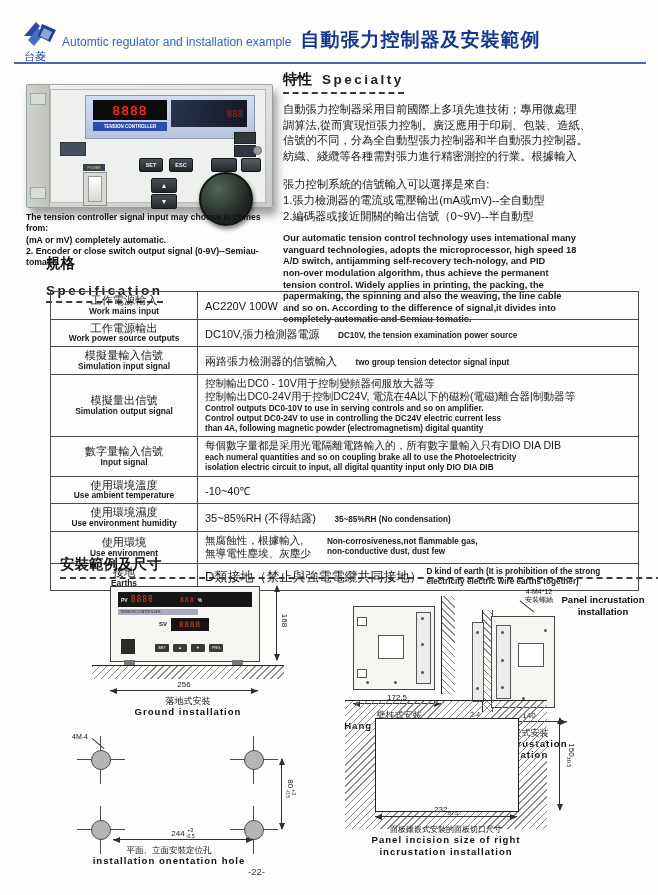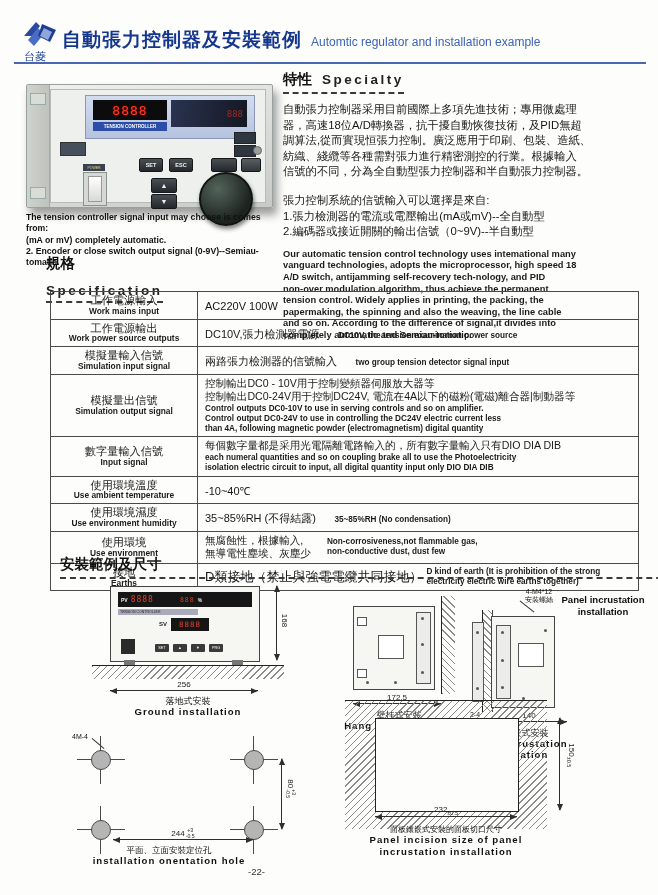--- a/index.html
+++ b/index.html
@@ -147,22 +147,22 @@
 <div id="page">
 
   <svg class="abs" style="left:22px;top:20px" width="38" height="30" viewBox="0 0 38 30">
     <polygon points="2,16 14,2 18,6 10,16" fill="#2a4aa0"></polygon>
     <polygon points="6,20 16,8 22,14 12,26" fill="#4a6cc4"></polygon>
     <polygon points="20,4 34,10 28,22 16,16" fill="#1c3f94"></polygon>
     <polygon points="22,8 30,12 26,20 18,16" fill="#8fa6d8"></polygon>
   </svg>
   <div class="abs" id="company">台菱</div>
   <div class="abs" id="title-row">
+    <span id="title-en">Automtic regulator and installation example</span>
     <span id="title-zh">自動張力控制器及安裝範例</span>
-    <span id="title-en">Automtic regulator and installation example</span>
   </div>
   <div class="abs" id="hdr-rule"></div>
 
   <div class="abs" id="device">
     <div class="abs" id="dev-flange">
       <div class="abs tab" style="top:8px"></div>
         <div class="abs tab" style="bottom:8px"></div>
     </div>
     <div class="abs" id="dev-face">
       <div class="abs" id="dev-display">
@@ -198,24 +198,23 @@
       <div>tomatic.</div>
     </div>
 
   <div class="abs" id="specialty">
     <div class="sec-h">
       <span class="zh">特性</span>
       <span class="en">Specialty</span>
     </div>
     <div class="p-zh" id="sp-p1">
         <div>自動張力控制器采用目前國際上多項先進技術；專用微處理</div>
-        <div>器，高速18位A/D轉換器，抗干擾自動恢復技術，及PID無超</div>
         <div>調算法,從而實現恒張力控制。廣泛應用于印刷、包裝、造紙、</div>
+        <div>信號的不同，分為全自動型張力控制器和半自動張力控制器。</div>
         <div>紡織、綫纜等各種需對張力進行精密測控的行業。根據輸入</div>
-        <div>信號的不同，分為全自動型張力控制器和半自動張力控制器。</div>
       </div>
     <div class="p-zh" id="sp-p2">
         <div>張力控制系統的信號輸入可以選擇是來自:</div>
         <div>1.張力檢測器的電流或電壓輸出(mA或mV)--全自動型</div>
         <div>2.編碼器或接近開關的輸出信號（0~9V)--半自動型</div>
       </div>
     <div id="sp-pen">
         <div>Our automatic tension control technology uses intemational many</div>
         <div>vanguard technologies, adopts the microprocessor, high speed 18</div>
         <div>A/D switch, antijamming self-recovery tech-nology, and PID</div>
@@ -473,20 +472,20 @@
     <div class="dv" style="left:214px;top:26px;height:92px"></div>
     <div class="vlab" style="left:214px;top:58px">
       <span>150</span><span style="font-size:5.5px;vertical-align:sub">±0.5</span>
     </div>
     <div class="dlbl" style="left:30px;top:113px;width:142px">
       <span>232</span><span style="font-size:5.5px;vertical-align:sub">±0.5</span>
     </div>
     <div class="dh" style="left:30px;top:124px;width:142px"></div>
     <div class="cap-zh" style="left:0;top:132px;width:202px;font-size:8px">面板鑲嵌式安裝的面板切口尺寸</div>
     <div class="cap-en" style="left:0;top:142px;width:202px;line-height:1.2">
-        <div>Panel incision size of panel</div>
+        <div>Panel incision size of right</div>
         <div>incrustation installation</div>
       </div>
   </div>
 
   <div class="abs" id="page-num">-22-</div>
 
 </div>
 
 </body></html>

